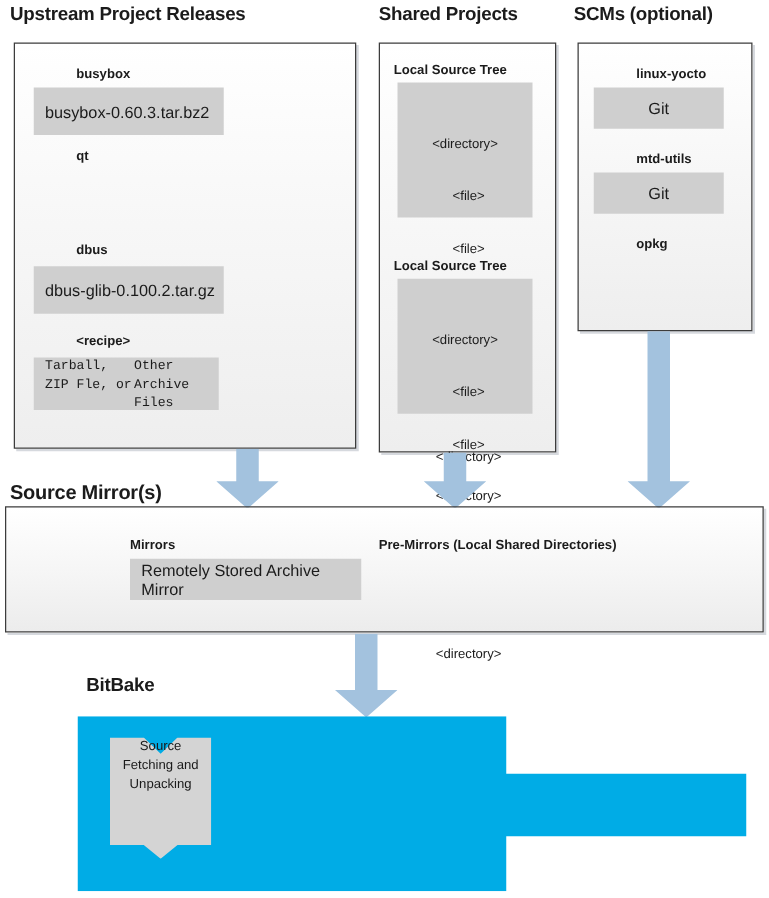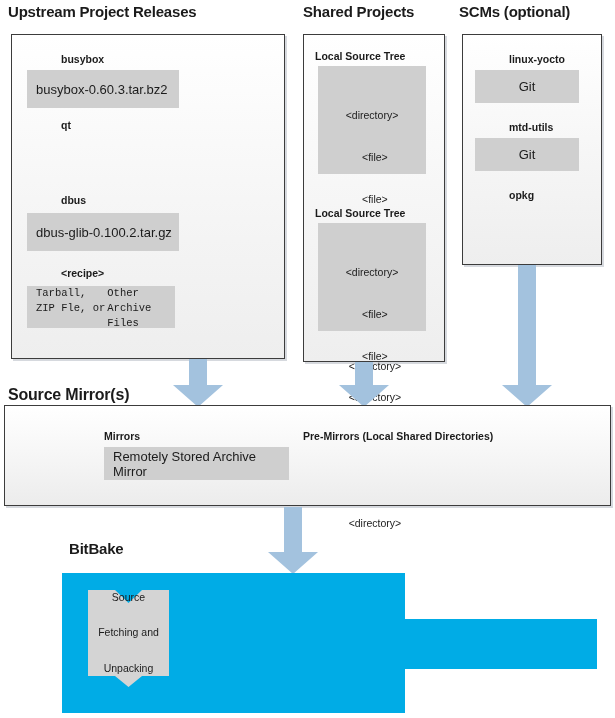--- a/index.html
+++ b/index.html
@@ -154,21 +154,21 @@
     width: 81px; height: 97px;
   }
   #box-source-fetch svg { position:absolute; left:0; top:0; }
   #box-source-fetch .sf-text {
     position: absolute;
     left: 0; top: 0;
     width: 81px; height: 86px;
     display: flex;
     flex-direction: column;
     align-items: center;
-    justify-content: space-between;
+    justify-content: flex-start;
     font-size: 10.5px;
     line-height: 1.45;
     color: #1b1b1b;
     text-align: center;
   }
 </style>
 </head>
 <body>
 
 <div class="canvas">

